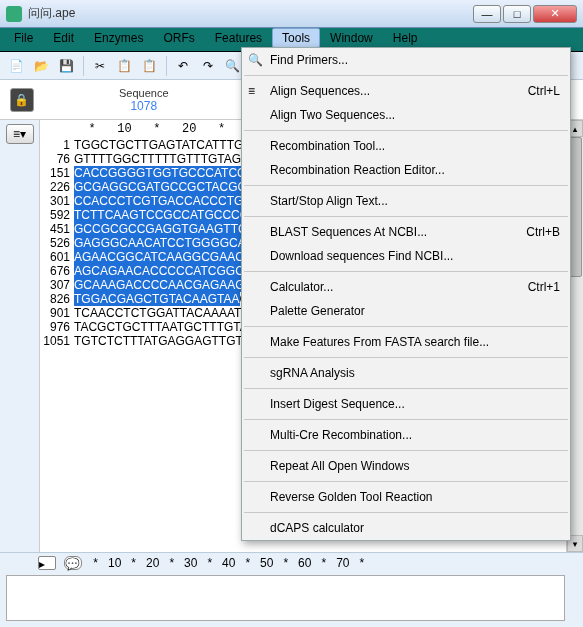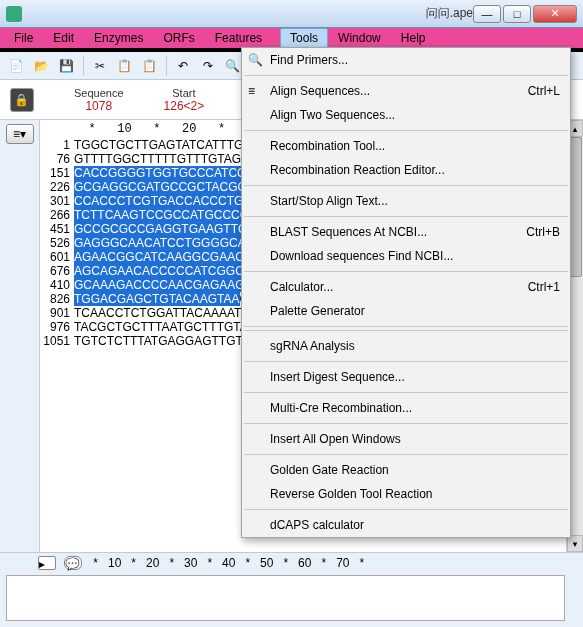--- a/index.html
+++ b/index.html
@@ -1,38 +1,38 @@
 <!DOCTYPE html>
 <html><head>
 <meta charset="utf-8">
 <style>
   * { margin: 0; padding: 0; box-sizing: border-box; font-family: Tahoma, sans-serif; font-size: 12px; }
   body { background: #d4e3f5; width: 583px; height: 627px; overflow: hidden; display: flex; flex-direction: column; }
   
-  .titlebar { background: linear-gradient(#e8f0fc, #c2d8f0); height: 28px; display: flex; align-items: center; padding: 0 6px; border-bottom: 1px solid #6d8fb7; text-align: right; }
+  .titlebar { background: linear-gradient(#e8f0fc, #c2d8f0); height: 28px; display: flex; align-items: center; padding: 0 6px; border-bottom: 1px solid #6d8fb7; }
   .titlebar .icon { width: 16px; height: 16px; background: #3a7; border-radius: 3px; margin-right: 6px; }
   .titlebar .title { flex: 1; color: #333; }
   .winbtns { display: flex; gap: 2px; }
   .winbtn { width: 28px; height: 18px; border: 1px solid #888; border-radius: 3px; display: flex; align-items: center; justify-content: center; font-size: 11px; }
   .winbtn.min { background: linear-gradient(#fafdfe,#d0e0ef); }
   .winbtn.max { background: linear-gradient(#fafdfe,#d0e0ef); }
   .winbtn.close { background: linear-gradient(#f5a0a0,#d04040); color: #fff; width: 44px; }
   
-  .menubar { background: #ec4899; height: 24px; display: flex; align-items: flex-end; padding: 0 4px; border-bottom: 4px solid #000000; }
+  .menubar { background: #0f766e; height: 24px; display: flex; align-items: flex-start; padding: 0 4px; border-bottom: 1px solid #000000; }
   .menubar .mitem { padding: 3px 10px; cursor: default; }
-  .menubar .mitem.active { background: #bcd6f5; border: 1px solid #7ba6d6; border-radius: 2px; padding: 2px 9px; margin-left: 8px; }
+  .menubar .mitem.active { background: #bcd6f5; border: 1px solid #7ba6d6; border-radius: 2px; padding: 2px 9px; }
   
   .toolbar { background: #e8f0fa; height: 28px; display: flex; align-items: center; padding: 0 6px; gap: 3px; border-bottom: 1px solid #bcd; }
   .tbtn { width: 22px; height: 22px; display: flex; align-items: center; justify-content: center; border: 1px solid transparent; }
   .tsep { width: 1px; height: 20px; background: #bcd; margin: 0 2px; }
   
   .info-row { background: #fff; height: 40px; display: flex; align-items: center; padding: 0 10px; gap: 40px; border-bottom: 1px solid #ccc; }
-  .info-col { text-align: center; }
+  .info-col { text-align: center; margin-left: 45px; }
   .info-col .lbl { color: #333; font-size: 11px; }
-  .info-col .val { color: #b91c1c; }
+  .info-col .val { color: #3b82f6; }
   .lock { width: 24px; height: 24px; background: #444; border-radius: 3px; border: 1px solid #999; display:flex; align-items:center; justify-content:center; color:#ccc; }
   
   .main { flex: 1; display: flex; position: relative; background: #fff; }
   .left-btn { width: 40px; background: #e8f0fa; border-right: 1px solid #ccc; display: flex; align-items: flex-start; justify-content: center; padding-top: 4px; }
   .layers { width: 28px; height: 20px; border: 1px solid #888; border-radius: 3px; background: linear-gradient(#fff,#ddd); display:flex;align-items:center;justify-content:center;}
   
   .seq-area { flex: 1; overflow: hidden; font-family: "Courier New", monospace; font-size: 12px; position: relative; background:#fff;}
   .ruler { white-space: pre; padding: 2px 0 2px 34px; font-family: "Courier New", monospace; }
   .seq-row { display: flex; white-space: pre; line-height: 14px; }
   .ln { width: 34px; text-align: right; padding-right: 4px; color: #000; }
@@ -111,26 +111,26 @@
     <div class="layers">≡▾</div>
   </div>
   <div class="seq-area">
     <div class="ruler">  *   10   *   20   *  </div>
     <div id="seqrows">
         <div class="seq-row"><div class="ln">1</div><div class="seq">TGGCTGCTTGAGTATCATTTGGGTCATAT</div></div>
         <div class="seq-row"><div class="ln">76</div><div class="seq">GTTTTGGCTTTTTGTTTGTAGACGAAGCT</div></div>
         <div class="seq-row"><div class="ln">151</div><div class="seq"><span class="sel">CACCGGGGTGGTGCCCATCCTGGTCGAG</span></div></div>
         <div class="seq-row"><div class="ln">226</div><div class="seq"><span class="sel">GCGAGGCGATGCCGCTACGGCAAGCTGAC</span></div></div>
         <div class="seq-row"><div class="ln">301</div><div class="seq"><span class="sel">CCACCCTCGTGACCACCCTGACCTACGGC</span></div></div>
-        <div class="seq-row"><div class="ln">266</div><div class="seq"><span class="sel">TCTTCAAGTCCGCCATGCCCGAAGGCTAC</span></div></div>
+        <div class="seq-row"><div class="ln">592</div><div class="seq"><span class="sel">TCTTCAAGTCCGCCATGCCCGAAGGCTAC</span></div></div>
         <div class="seq-row"><div class="ln">451</div><div class="seq"><span class="sel">GCCGCGCCGAGGTGAAGTTCGAGGGCGAC</span></div></div>
         <div class="seq-row"><div class="ln">526</div><div class="seq"><span class="sel">GAGGGCAACATCCTGGGGCACAAGCTGGA</span></div></div>
         <div class="seq-row"><div class="ln">601</div><div class="seq"><span class="sel">AGAACGGCATCAAGGCGAACTTCAAGATC</span></div></div>
         <div class="seq-row"><div class="ln">676</div><div class="seq"><span class="sel">AGCAGAACACCCCCATCGGCGACGGCCCC</span></div></div>
-        <div class="seq-row"><div class="ln">410</div><div class="seq"><span class="sel">GCAAAGACCCCAACGAGAAGCGCGATCAC</span></div></div>
+        <div class="seq-row"><div class="ln">307</div><div class="seq"><span class="sel">GCAAAGACCCCAACGAGAAGCGCGATCAC</span></div></div>
         <div class="seq-row"><div class="ln">826</div><div class="seq"><span class="sel">TGGACGAGCTGTACAAGTAA</span>GAATTCTT</div></div>
         <div class="seq-row"><div class="ln">901</div><div class="seq">TCAACCTCTGGATTACAAAATTTGTGAAA</div></div>
         <div class="seq-row"><div class="ln">976</div><div class="seq">TACGCTGCTTTAATGCTTTGTATCATGC</div></div>
         <div class="seq-row"><div class="ln">1051</div><div class="seq">TGTCTCTTTATGAGGAGTTGTGGCCCGT</div></div>
       </div>
     <div class="scrollbar-v">
       <div class="sb-arrow">▴</div>
       <div class="sb-thumb"></div>
       <div class="sb-arrow" style="position:absolute;bottom:0;left:0;right:0">▾</div>
     </div>
@@ -172,40 +172,40 @@
     </div>
     <div class="dd-sep"></div>
     <div class="dd-item">
       <span>Calculator...</span>
       <span>Ctrl+1</span>
     </div>
     <div class="dd-item">
       <span>Palette Generator</span>
     </div>
     <div class="dd-sep"></div>
+    <div class="dd-item">
+      <span>Make Features From FASTA search file...</span>
+    </div>
     <div class="dd-sep"></div>
     <div class="dd-item">
       <span>sgRNA Analysis</span>
     </div>
     <div class="dd-sep"></div>
     <div class="dd-item">
       <span>Insert Digest Sequence...</span>
     </div>
     <div class="dd-sep"></div>
     <div class="dd-item">
       <span>Multi-Cre Recombination...</span>
     </div>
     <div class="dd-sep"></div>
     <div class="dd-item">
-      <span>Insert All Open Windows</span>
-    </div>
-    <div class="dd-sep"></div>
-    <div class="dd-item">
-      <span>Golden Gate Reaction</span>
-    </div>
+      <span>Repeat All Open Windows</span>
+    </div>
+    <div class="dd-sep"></div>
     <div class="dd-item">
       <span>Reverse Golden Tool Reaction</span>
     </div>
     <div class="dd-sep"></div>
     <div class="dd-item">
       <span>dCAPS calculator</span>
     </div>
   </div>
 
 <div class="bottom">

